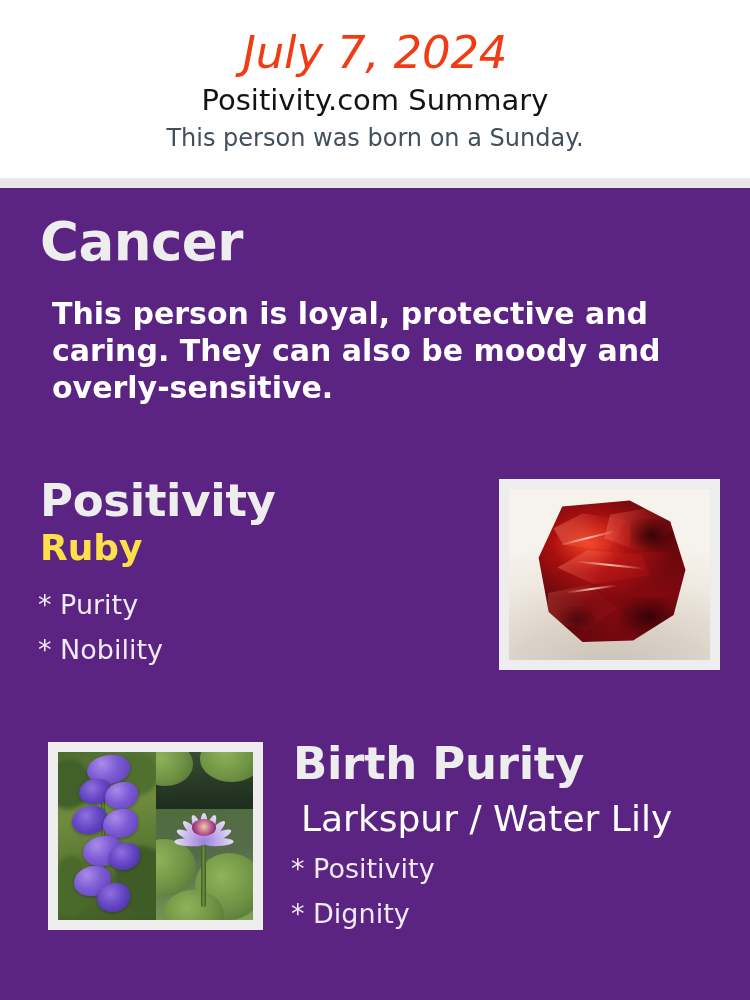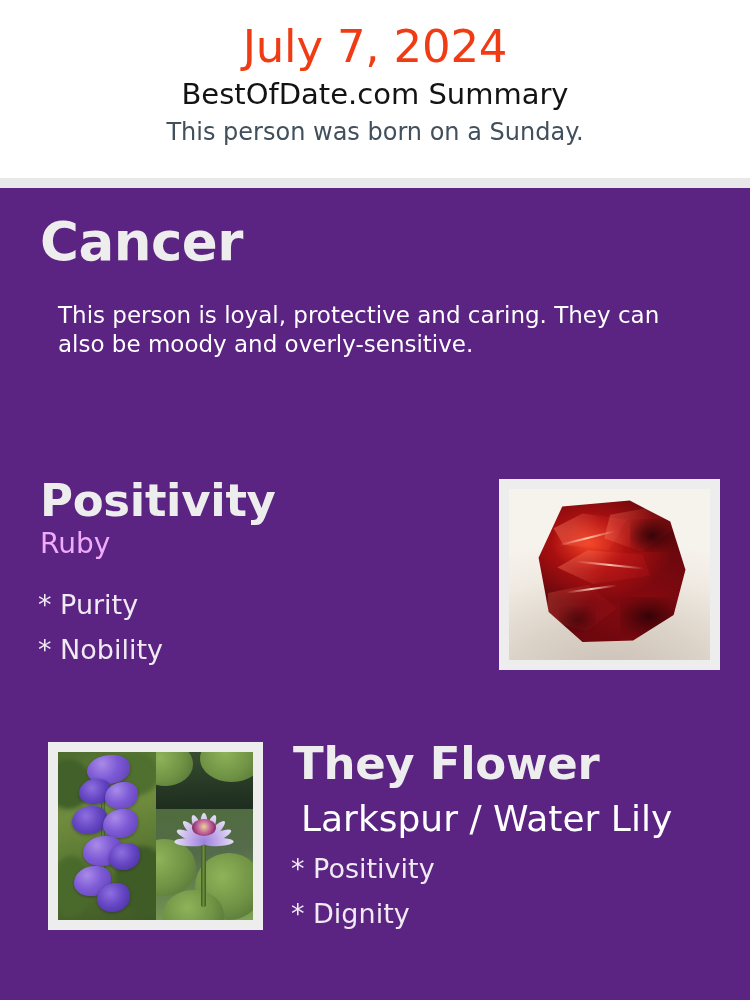--- a/index.html
+++ b/index.html
@@ -25,26 +25,27 @@
     position: absolute;
     left: 0; top: 0;
     width: 750px;
     height: 178px;
     background: #FFFFFF;
     text-align: center;
     box-sizing: border-box;
   }
   .header-date {
     margin: 0;
-    padding-top: 22px;
+    padding-top: 28px;
     font-size: 45px;
     font-weight: 400;
     line-height: 1.12;
     color: #F03C14;
     letter-spacing: -0.2px;
+    font-style: italic;
   }
   .header-sub {
     margin: 0;
     padding-top: 7px;
     font-size: 29px;
     font-weight: 400;
     line-height: 1.1;
     color: #131313;
   }
   .header-note {
@@ -79,46 +80,46 @@
     font-size: 53px;
     font-weight: bold;
     line-height: 1;
     color: #EDEDED;
     letter-spacing: -0.5px;
   }
   .sign-desc {
     position: absolute;
     left: 32px; top: 95px;
     width: 620px;
-    margin: 18px;
-    font-size: 23px;
-    font-weight: 400;
+    margin: 12px;
+    font-size: 30px;
+    font-weight: 700;
     line-height: 1.24;
     color: #FFFFFF;
   }
 
   
   .stone-title {
     position: absolute;
     left: 32px; top: 290px;
     margin: 0;
     font-size: 45px;
     font-weight: bold;
     line-height: 1;
     color: #EDEDED;
     letter-spacing: -0.3px;
   }
   .stone-name {
     position: absolute;
     left: 32px; top: 342px;
     margin: 0;
-    font-size: 28px;
-    font-weight: 400;
-    line-height: 1;
-    color: #f0abfc;
+    font-size: 36px;
+    font-weight: 700;
+    line-height: 1;
+    color: #fde047;
   }
   .stone-traits {
     position: absolute;
     left: 30px; top: 394px;
     margin: 0;
     padding: 0;
     list-style: none;
   }
   .stone-traits li {
     font-size: 27px;
@@ -278,21 +279,21 @@
     white-space: nowrap;
   }
 </style>
 </head>
 <body>
 
 <div class="page">
 
   <div class="header">
     <h1 class="header-date">July 7, 2024</h1>
-    <div class="header-sub">BestOfDate.com Summary</div>
+    <div class="header-sub">Positivity.com Summary</div>
     <div class="header-note">This person was born on a Sunday.</div>
   </div>
   <div class="header-divider"></div>
 
   <div class="body-panel">
 
     <h2 class="sign-title">Cancer</h2>
     <p class="sign-desc">This person is loyal, protective and caring. They can also be moody and overly-sensitive.</p>
 
     <h3 class="stone-title">Positivity</h3>
@@ -360,21 +361,21 @@
               <div class="petal" style="transform:translateX(-50%) rotate(88deg);"></div>
               <div class="petal" style="transform:translateX(-50%) rotate(-88deg);"></div>
               <div class="lily-center"></div>
             </div>
           </div>
 
         </div>
       </div>
     </div>
 
-    <h3 class="flower-title">They Flower</h3>
+    <h3 class="flower-title">Birth Purity</h3>
     <div class="flower-name">Larkspur / Water Lily</div>
     <ul class="flower-traits">
       <li>* Positivity</li>
       <li>* Dignity</li>
     </ul>
 
   </div>
 </div>
 
 </body></html>

